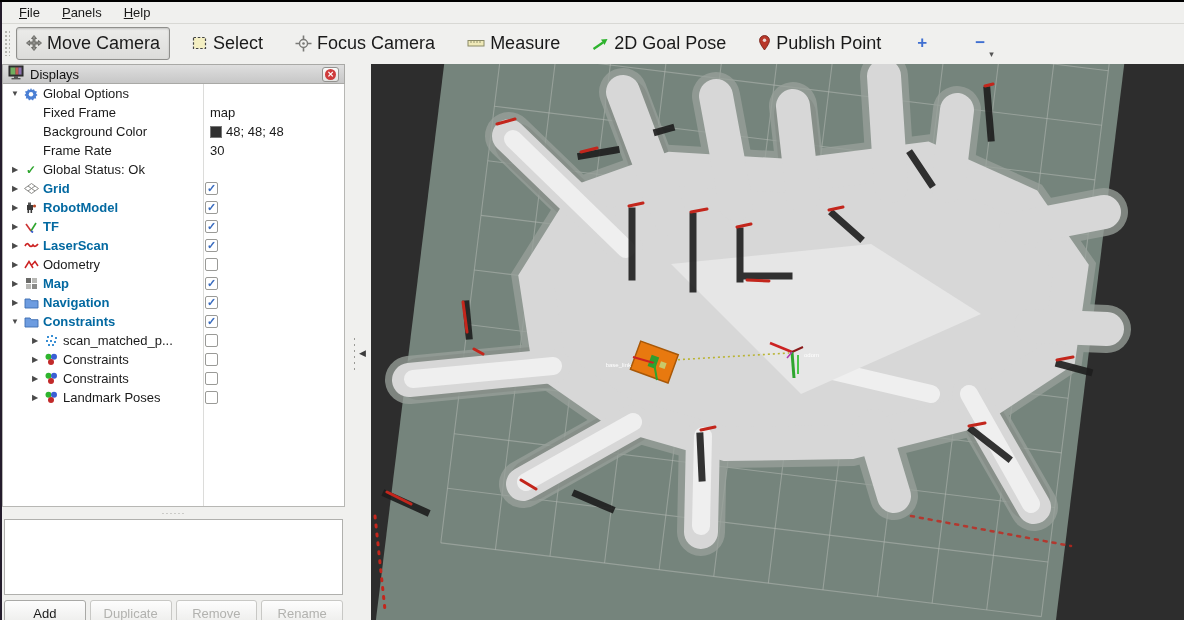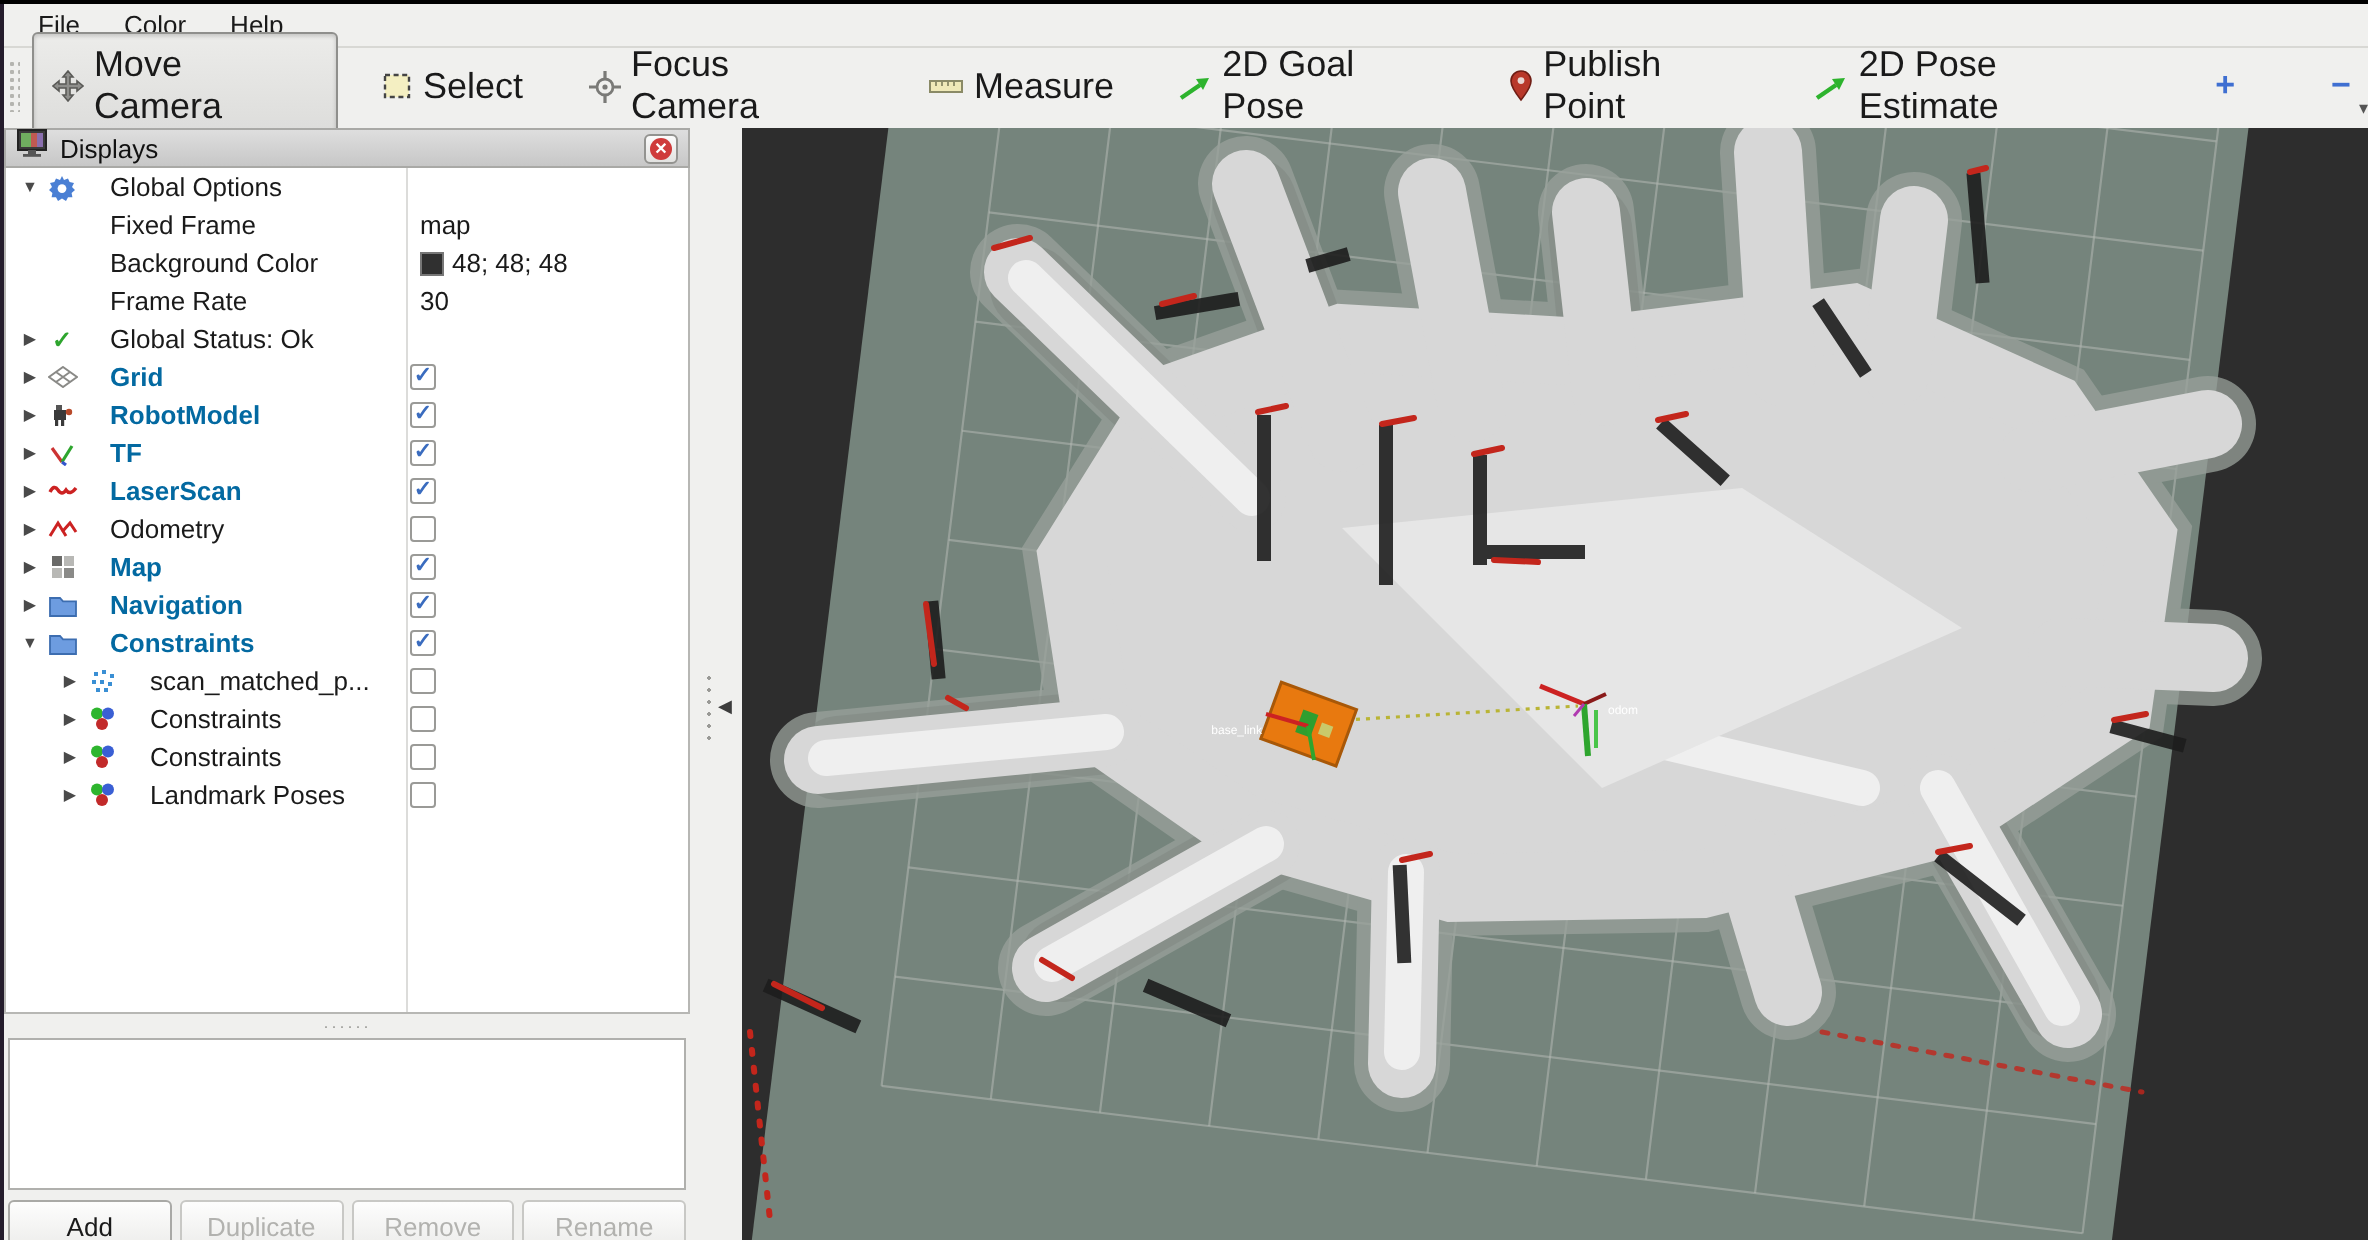--- a/index.html
+++ b/index.html
@@ -40,21 +40,21 @@
                background:linear-gradient(#fbfbfb,#e2e2e0); display:flex; align-items:center; justify-content:center; }
   .close-dot { width:11px; height:11px; border-radius:50%; background:#cf3b3b; color:#fff;
                font-size:8px; line-height:11px; text-align:center; font-weight:bold; }
 
   .tree { position:relative; height:423px; background:#fff; border:1px solid #b7b7b4; border-top:none; overflow:hidden; }
   .col-divider { position:absolute; left:200px; top:0; bottom:0; width:1px; background:#dcdcda; }
   .row { position:relative; height:19px; display:flex; align-items:center; font-size:13px; color:#1a1a1a; }
   .arr { width:14px; margin-left:5px; text-align:center; font-size:8px; color:#4a4a4a; flex:none; }
   .sp20 { width:20px; flex:none; }
   .ticon { width:18px; display:flex; justify-content:center; align-items:center; flex:none; }
-  .lbl { margin-left:15px; white-space:nowrap; }
+  .lbl { margin-left:3px; white-space:nowrap; }
   .on { color:#0369a1; font-weight:bold; }
   .val { position:absolute; left:207px; display:flex; align-items:center; gap:4px; font-size:13px; }
   .swatch { width:12px; height:12px; background:#303030; border:1px solid #777; }
   .cb { position:absolute; left:202px; width:13px; height:13px; background:#fff; border:1px solid #9a9a97;
         border-radius:2px; display:flex; align-items:center; justify-content:center; }
   .cb .ck { color:#3a6cbf; font-size:11px; font-weight:bold; line-height:1; }
 
   .h-splitter { height:12px; display:flex; align-items:center; justify-content:center; }
   .h-dots { color:#a0a09c; font-size:9px; letter-spacing:1px; line-height:4px; }
   .desc-box { margin:0 2px; height:76px; background:#fff; border:1px solid #b0b0ad; }
@@ -73,21 +73,21 @@
   .viewport { position:absolute; left:369px; top:0; width:813px; height:558px; background:#2d2d2d; }
   .viewport svg { display:block; }
 </style>
 </head>
 <body>
 
 <div class="window">
 
   <div class="menubar">
     <span class="menu-item">File</span>
-    <span class="menu-item">Color</span>
+    <span class="menu-item">Panels</span>
     <span class="menu-item">Help</span>
   </div>
 
   <div class="toolbar">
     <div class="tb-handle"></div>
 
     <div class="tool active">
       <span>
         <svg width="16" height="16" viewBox="0 0 16 16">
             <path d="M8 0.5 L10.5 3.5 H9 V7 H12.5 V5.5 L15.5 8 L12.5 10.5 V9 H9 V12.5 H10.5 L8 15.5 L5.5 12.5 H7 V9 H3.5 V10.5 L0.5 8 L3.5 5.5 V7 H7 V3.5 H5.5 Z" fill="#8f8f8c" stroke="#5a5a57" stroke-width="0.8"></path>
@@ -139,29 +139,20 @@
     <div class="tool">
       <span>
         <svg width="13" height="16" viewBox="0 0 13 16">
             <path d="M6.5 15 C6.5 15 1.5 8.7 1.5 5.5 A5 5 0 1 1 11.5 5.5 C11.5 8.7 6.5 15 6.5 15 Z" fill="#b8382a" stroke="#6f1d14" stroke-width="0.8"></path>
             <circle cx="6.5" cy="5.3" r="1.7" fill="#e9d8d4"></circle>
           </svg>
       </span>
       <span>Publish Point</span>
     </div>
 
-    <div class="tool">
-      <span>
-        <svg width="17" height="15" viewBox="0 0 17 15">
-            <path d="M1.5 13 L11 6.5" stroke="#2db32d" stroke-width="2.2"></path>
-            <path d="M9 3.5 L15.5 3 L12.5 9 Z" fill="#2db32d"></path>
-          </svg>
-      </span>
-      <span>2D Pose Estimate</span>
-    </div>
 
     <div class="zoom-btn">+</div>
     <div class="zoom-btn" style="margin-left:28px;">−</div>
     <span class="dd-arrow">▾</span>
   </div>
 
   <div class="main">
 
     <div class="displays-panel">
       <div class="panel-header">

